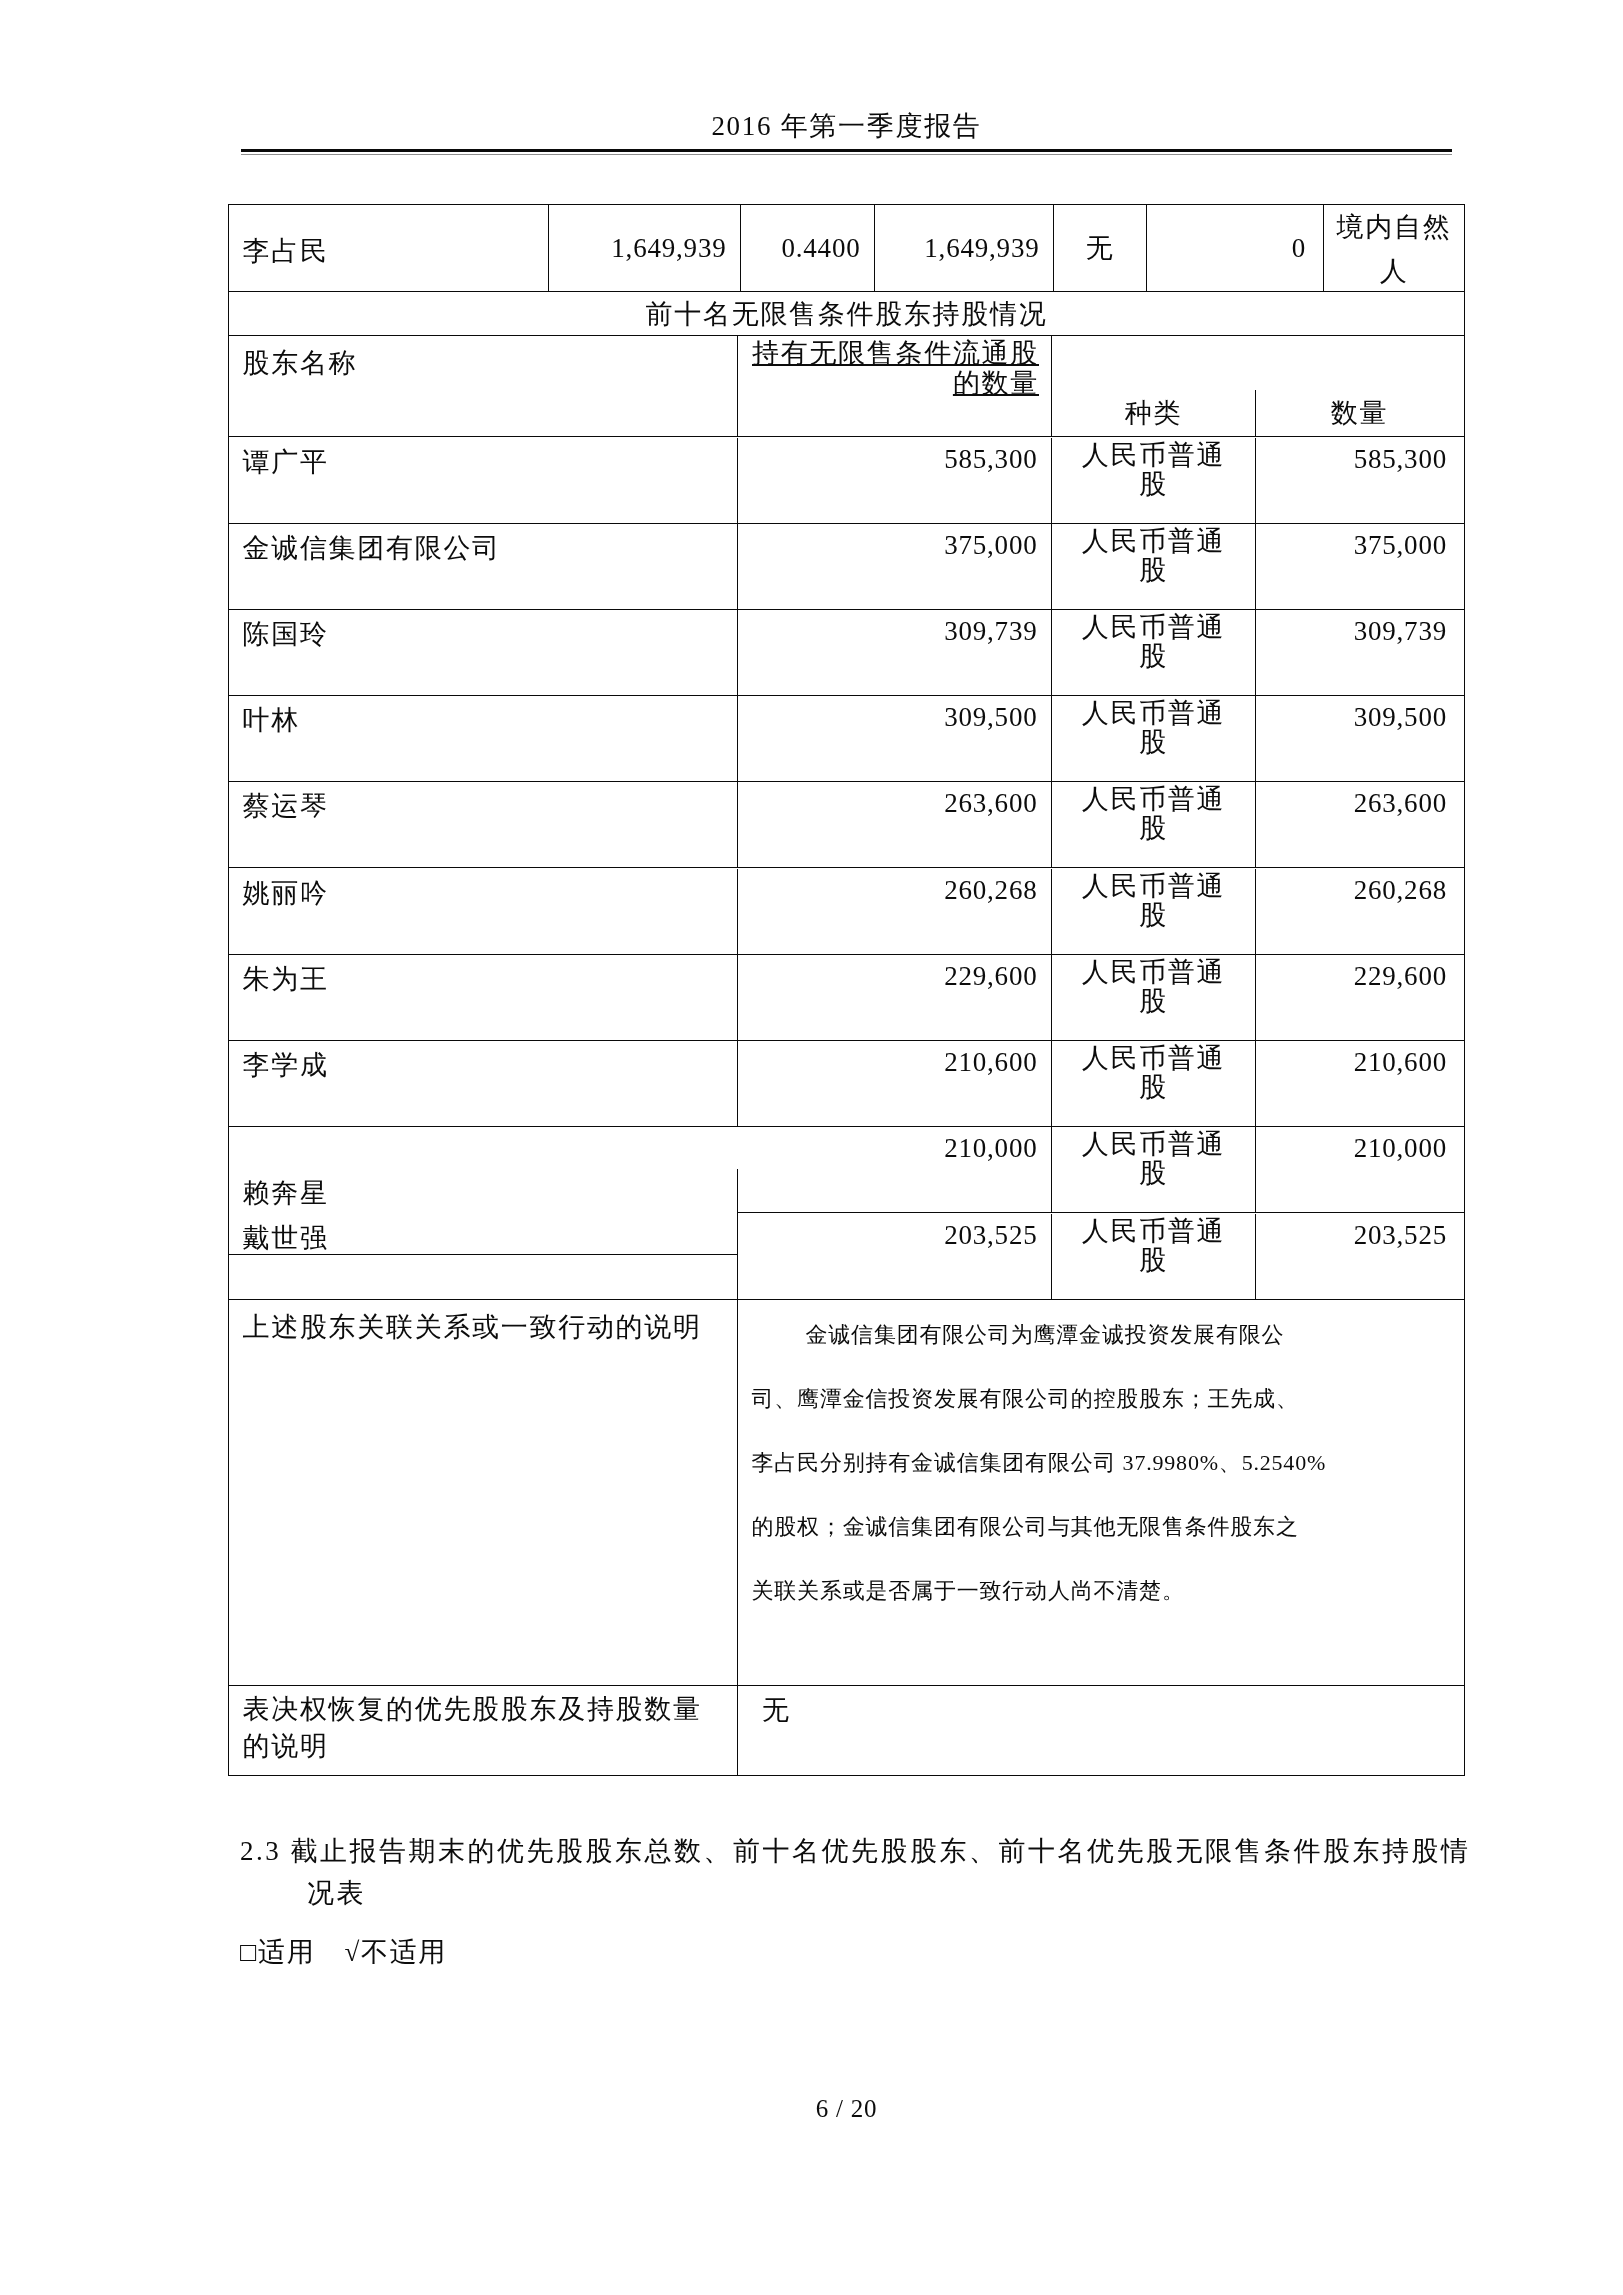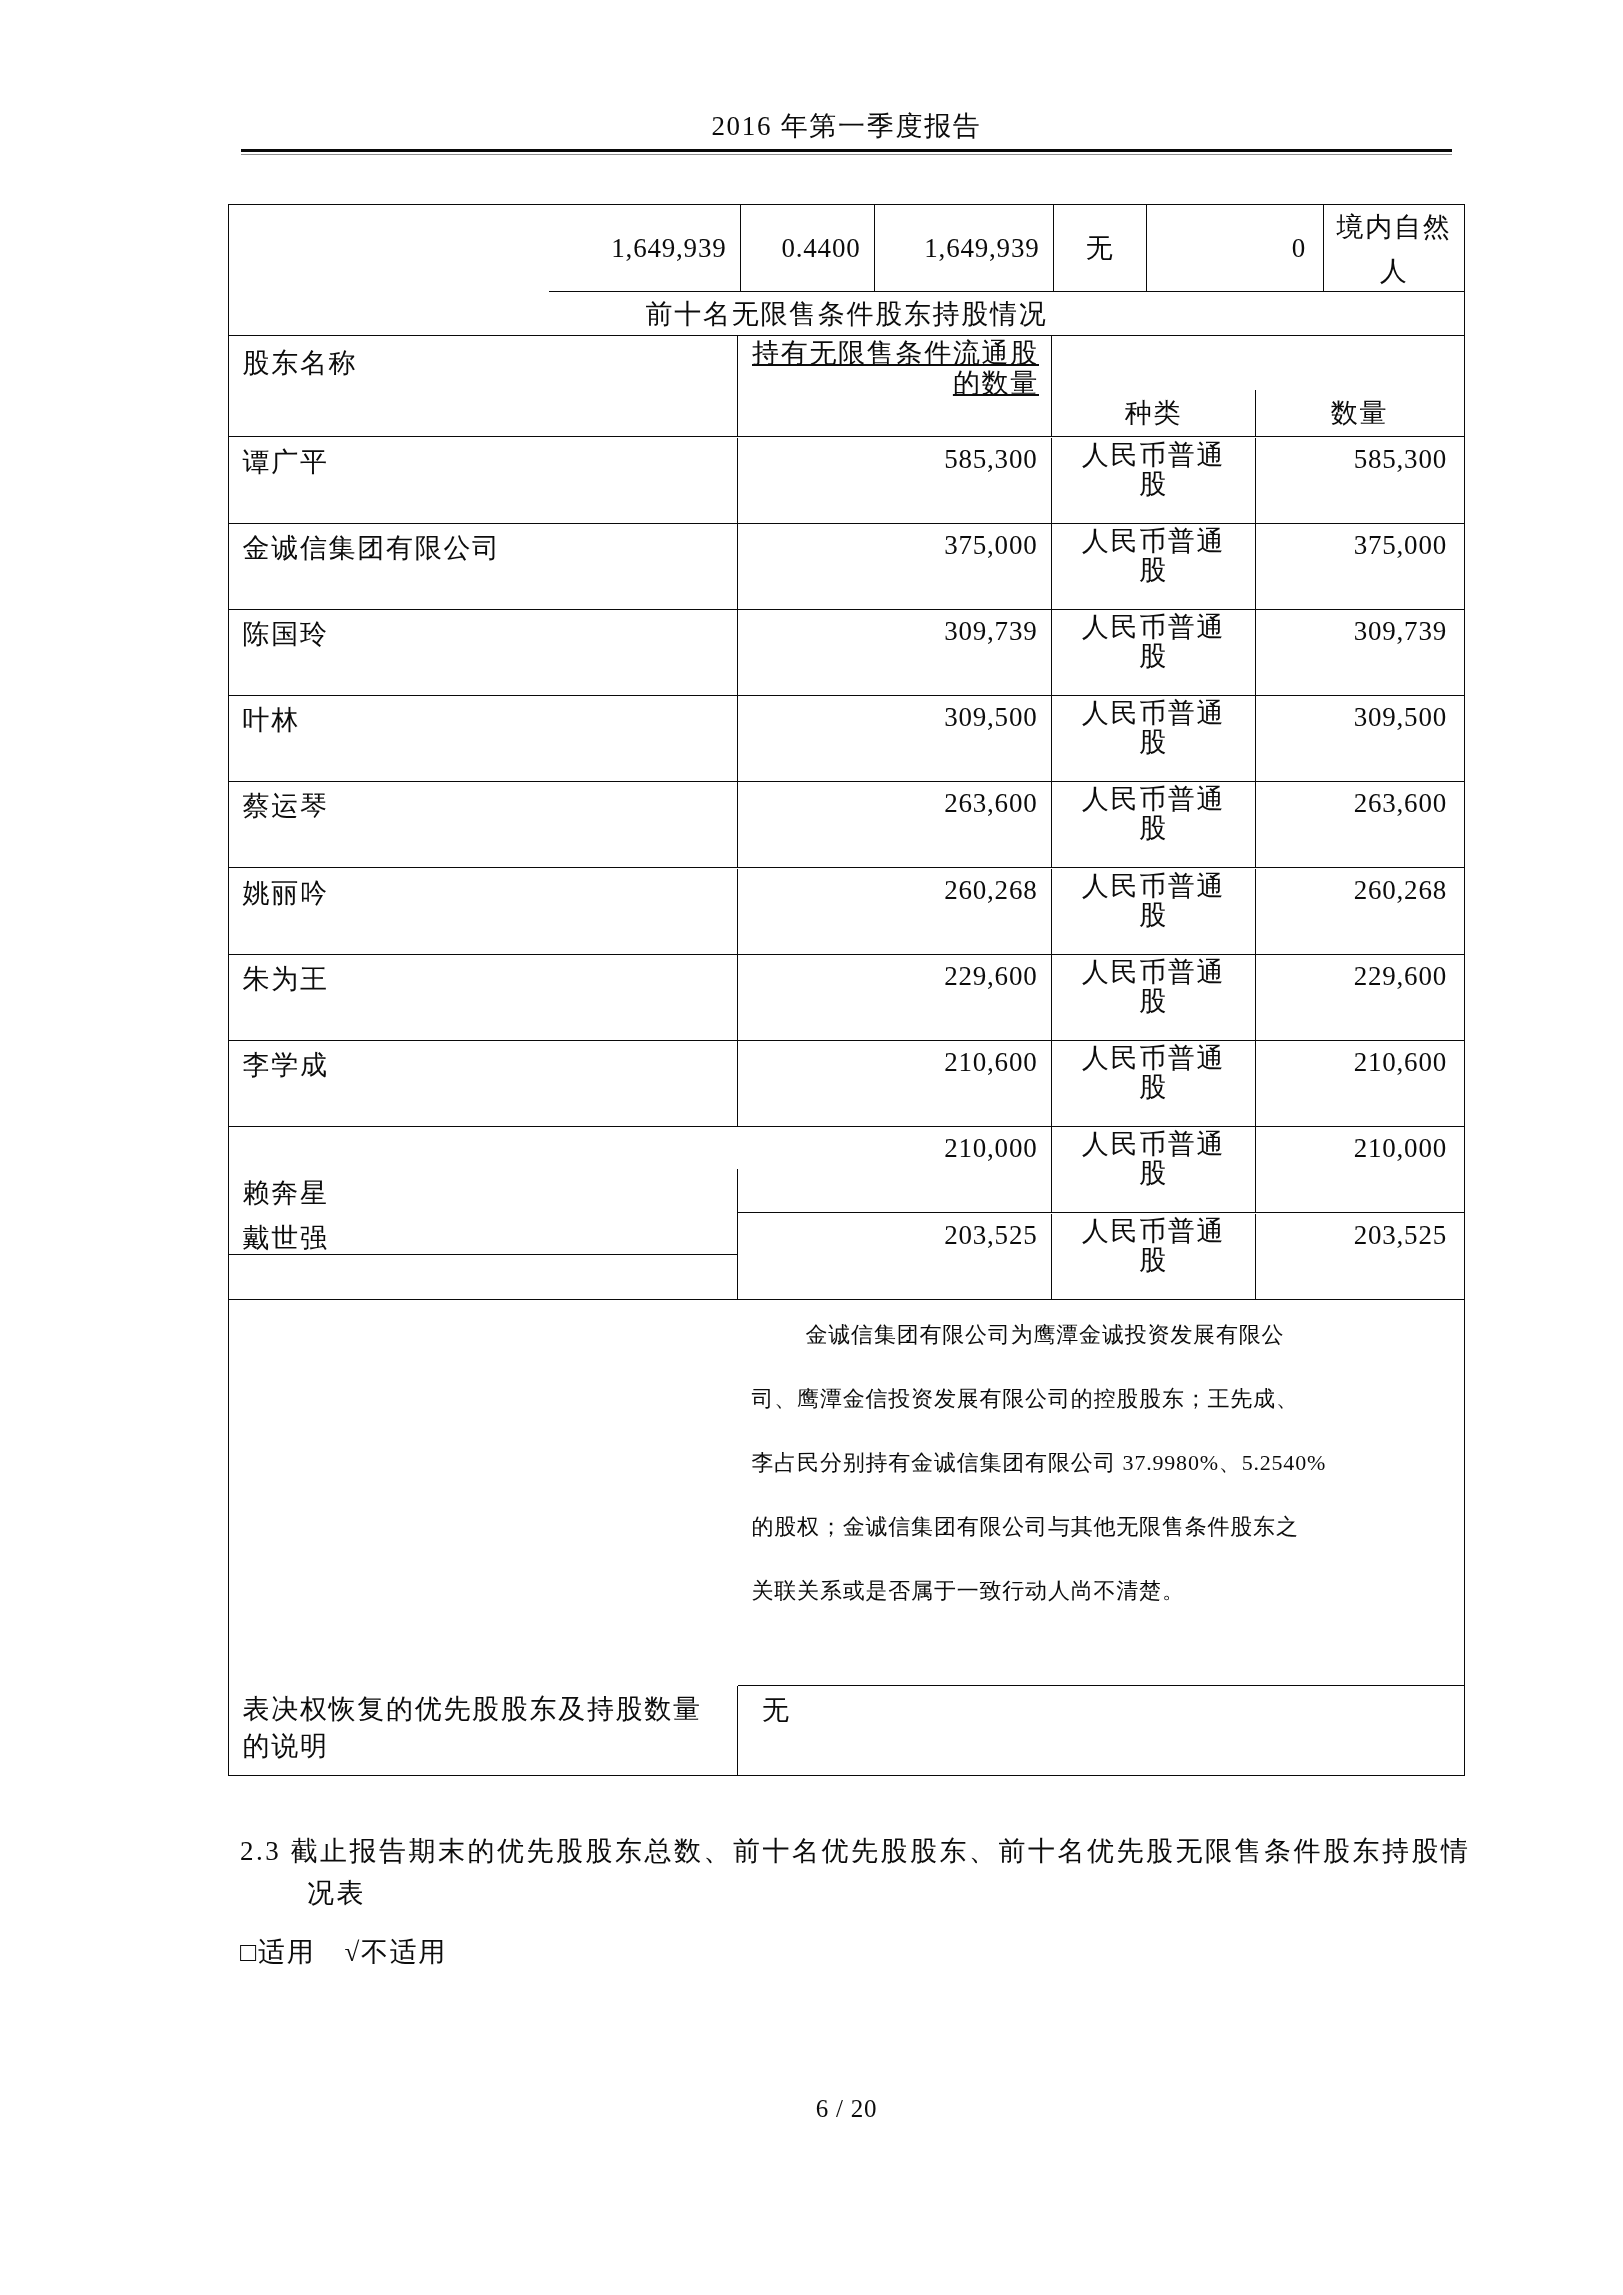--- a/index.html
+++ b/index.html
@@ -49,20 +49,21 @@
 </head>
 <body>
 
 <div class="abs center-text" id="page-title">2016 年第一季度报告</div>
 
 <div class="rule-main" style="left:241px;top:149px;width:1211px;height:2.5px;"></div>
 <div class="rule-echo" style="left:241px;top:154px;width:1211px;height:0.8px;"></div>
 
 <div id="shareholder-table">
 
+  <div class="cell vc cname" style="left:0;top:0;width:320px;height:87px;">李占民</div>
   <div class="cell vc jend num" style="left:320px;top:0;width:192px;height:87px;padding-right:13.5px;">1,649,939</div>
   <div class="cell vc jend num" style="left:512px;top:0;width:134px;height:87px;padding-right:13.5px;">0.4400</div>
   <div class="cell vc jend num" style="left:645px;top:0;width:180px;height:87px;padding-right:13.5px;">1,649,939</div>
   <div class="cell vc jcenter" style="left:825px;top:0;width:93px;height:87px;">无</div>
   <div class="cell vc jend num" style="left:918px;top:0;width:177px;height:87px;padding-right:17px;">0</div>
   <div class="cell no-br nature-cell" style="left:1095px;top:0;width:140px;height:87px;">境内自然人</div>
 
   <div class="cell no-br vc jcenter" style="left:0;top:87px;width:1235px;height:44px;">前十名无限售条件股东持股情况</div>
 
   <div class="cell hdrA" style="left:0;top:131px;width:509px;height:101px;">股东名称</div>
@@ -124,20 +125,21 @@
     <div class="cell ctype" style="left:823px;top:922px;width:204px;height:86px;">人民币普通股</div>
     <div class="cell no-br cnum num" style="left:1026px;top:922px;width:209px;height:86px;padding-right:17px;">210,000</div>
   </div>
   <div>
     <div class="cell cname" style="left:0;top:1009px;width:509px;height:86px;">戴世强</div>
     <div class="cell cnum num" style="left:509px;top:1009px;width:314px;height:86px;">203,525</div>
     <div class="cell ctype" style="left:823px;top:1009px;width:204px;height:86px;">人民币普通股</div>
     <div class="cell no-br cnum num" style="left:1026px;top:1009px;width:209px;height:86px;padding-right:17px;">203,525</div>
   </div>
 
+  <div class="cell relation-label" style="left:0;top:1095px;width:509px;height:386px;">上述股东关联关系或一致行动的说明</div>
   <div class="cell no-br relation-content" style="left:509px;top:1095px;width:726px;height:386px;">
     <div class="relation-line first">金诚信集团有限公司为鹰潭金诚投资发展有限公</div>
     <div class="relation-line">司、鹰潭金信投资发展有限公司的控股股东；王先成、</div>
     <div class="relation-line">李占民分别持有金诚信集团有限公司 37.9980%、5.2540%</div>
     <div class="relation-line">的股权；金诚信集团有限公司与其他无限售条件股东之</div>
     <div class="relation-line">关联关系或是否属于一致行动人尚不清楚。</div>
   </div>
 
   <div class="cell no-bb pref-label" style="left:0;top:1481px;width:509px;height:89px;">表决权恢复的优先股股东及持股数量的说明</div>
   <div class="cell no-br no-bb pref-value" style="left:509px;top:1481px;width:726px;height:89px;">无</div>

